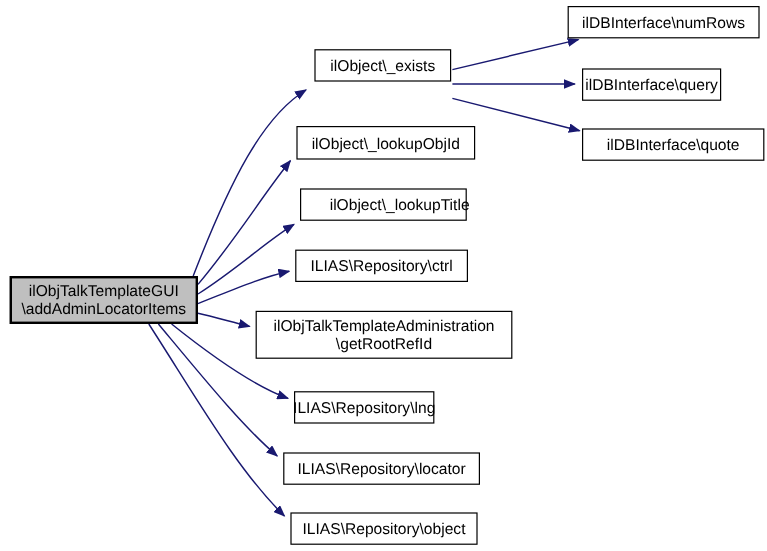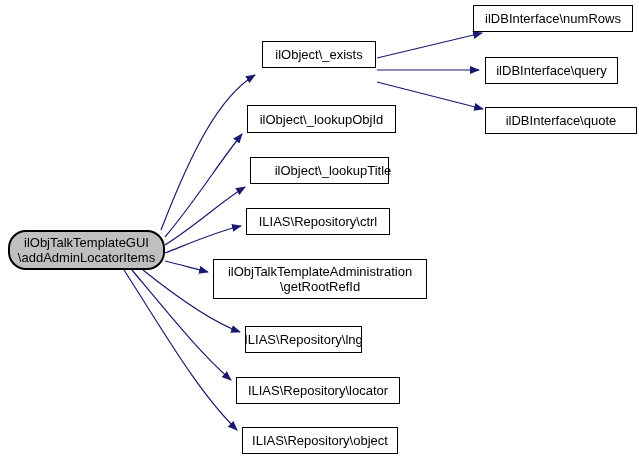--- a/index.html
+++ b/index.html
@@ -44,21 +44,20 @@
     align-items: center;
     justify-content: center;
     text-align: right;
     white-space: nowrap;
     cursor: pointer;
   }
   .node.root {
     background: var(--root-fill, #bfbfbf);
     border-width: 2px;
     cursor: default;
-    border-radius: 18px;
   }
 </style>
 </head>
 <body>
 
 <div class="graph">
 
   <svg class="edges" viewBox="0 0 639 459" xmlns="http://www.w3.org/2000/svg">
     <defs>
       <marker id="arrow" viewBox="0 0 10 8" refX="9" refY="4" markerWidth="10" markerHeight="8" markerUnits="userSpaceOnUse" orient="auto">
@@ -113,21 +112,21 @@
   </div>
 
   <div class="node" style="left:242px; top:427px; width:156px; height:27px;">
     <span>ILIAS\Repository\object</span>
   </div>
 
   <div class="node" style="left:473px; top:5px; width:160px; height:27px;">
     <span>ilDBInterface\numRows</span>
   </div>
 
-  <div class="node" style="left:485px; top:57px; width:133px; height:27px;">
+  <div class="node" style="left:485px; top:57px; width:116px; height:27px;">
     <span>ilDBInterface\query</span>
   </div>
 
   <div class="node" style="left:485px; top:107px; width:152px; height:27px;">
     <span>ilDBInterface\quote</span>
   </div>
 
 </div>
 
 </body></html>

